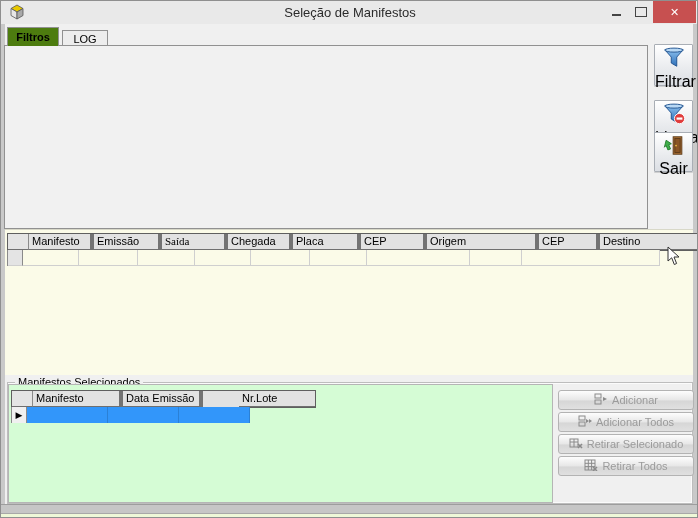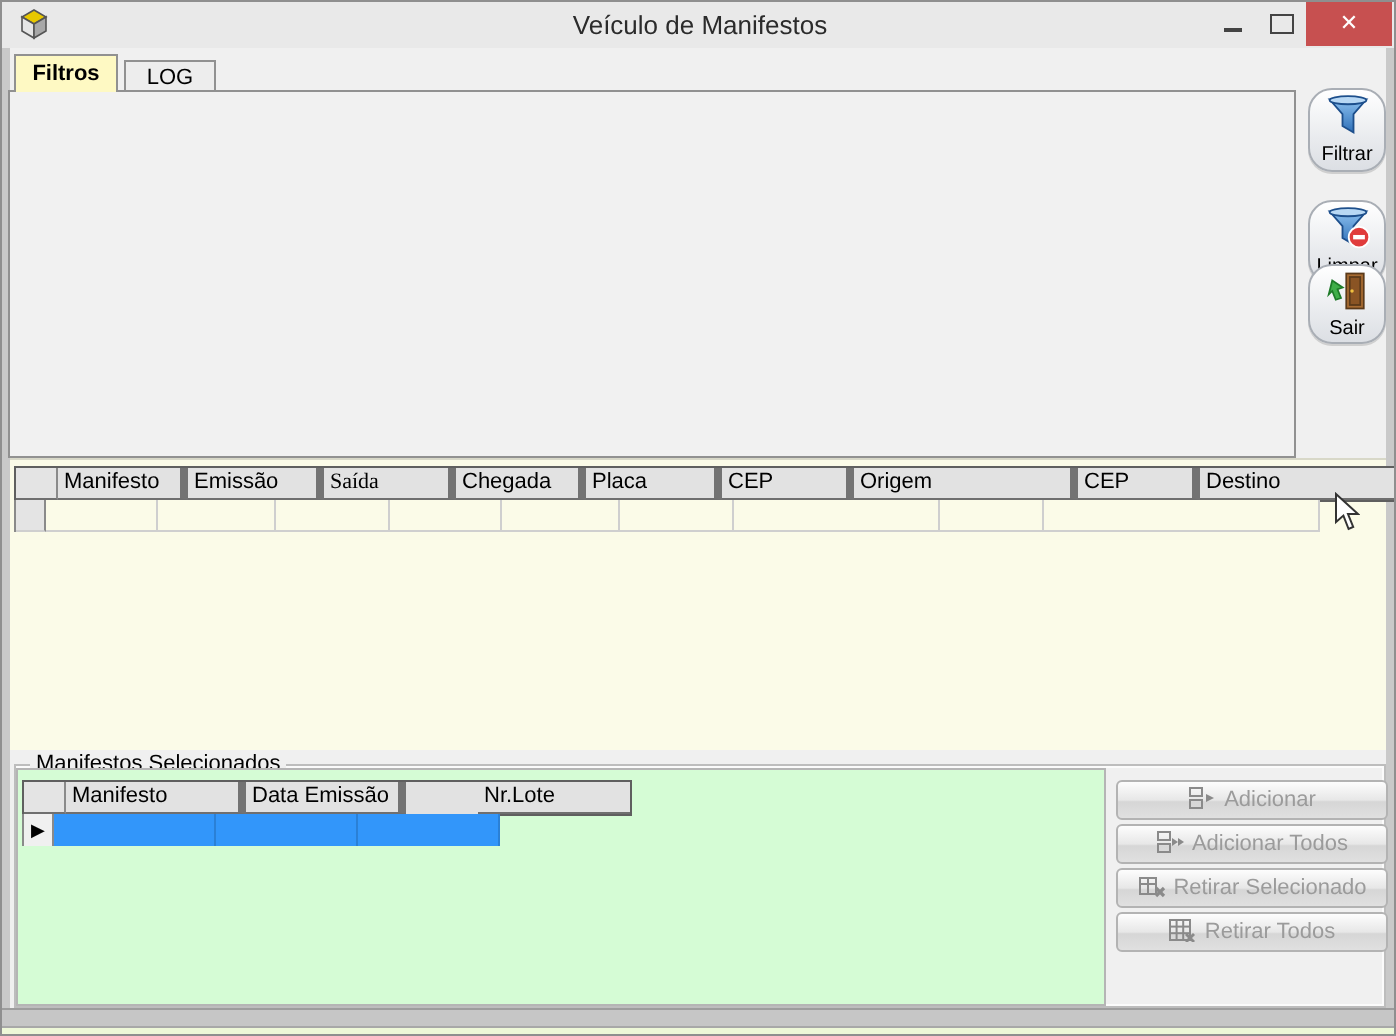--- a/index.html
+++ b/index.html
@@ -15,39 +15,39 @@
   .minbar{position:absolute;left:5px;top:13px;width:9px;height:2px;background:#444;}
   .maxbox{position:absolute;left:4px;top:6px;width:10px;height:8px;border:1px solid #444;background:transparent;}
   .close{left:652px;width:43px;height:22px;background:#c75050;color:#fff;font-size:11px;line-height:22px;}
   
   .frameL{left:0;top:23px;width:4px;height:482px;background:#c9c9c9;}
   .frameR{left:692px;top:23px;width:6px;height:482px;background:#c9c9c9;}
   .frameB{left:0;top:503px;width:698px;height:10px;background:#c6c6c6;border-top:1px solid #9d9d9d;border-bottom:1px solid #a8a8a8;}
   .frameB2{left:0;top:513px;width:698px;height:5px;background:#eef8d8;}
   
   .tab{border:1px solid #919191;border-bottom:none;background:#ededed;text-align:center;}
-  .tab.active{background:#fef9c3;font-weight:bold;z-index:3;}
+  .tab.active{background:#4d7c0f;font-weight:bold;z-index:3;}
   .tabpage{left:3px;top:44px;width:644px;height:184px;border:1px solid #919191;background:#f1f1f1;z-index:1;}
   
   .lbl{height:17px;line-height:17px;text-align:right;white-space:nowrap;}
   .inp{height:17px;background:#fff;border:1px solid #7a7a7a;font-family:"Liberation Sans",sans-serif;
        font-size:11px;padding:0 2px;color:#000;}
   .combo{height:17px;background:#ffffe0;border:1px solid #7a7a7a;}
   .combo.white{background:#fff;}
   .dd{position:absolute;right:1px;top:1px;width:15px;height:13px;background:linear-gradient(#fdfdfd,#d9d9d9);
       border:1px solid #9c9c9c;color:#111;font-size:6px;line-height:13px;text-align:center;}
   .dd.dis{color:#a0a0a0;background:#f3f3f3;}
   .sunkbox{height:17px;background:#f2f2f2;border:1px solid #9a9a9a;}
   .grp{border:1px solid #bdbdbd;box-shadow:inset 0 0 0 1px #fbfbfb;}
   .grplbl{position:absolute;top:-7px;left:7px;background:#f1f1f1;padding:0 3px;color:#000080;height:13px;line-height:13px;}
   .selhl{background:#3296fa;color:#fff;padding:0 1px;}
   
-  .actbtn{left:653px;width:39px;border:1px solid #a9aeb5;border-radius:12px;
+  .actbtn{left:653px;width:39px;border:1px solid #a9aeb5;border-radius:1px;
           background:linear-gradient(#ffffff,#e9ebee 60%,#dcdfe4);text-align:center;
-          font-size:10px;padding-top:2px;cursor:default;box-shadow:0 1px 0 #cfcfcf;}
+          font-size:16px;padding-top:2px;cursor:default;box-shadow:0 1px 0 #cfcfcf;}
   .actbtn .cap{display:block;margin-top:0px;}
   
   .ypanel{left:4px;top:228px;width:688px;height:146px;background:#fbfbe8;border-top:1px solid #d8d8c8;}
   .grid{display:flex;}
   .hcell{background:#e2e2e2;border-right:4px solid #737373;border-bottom:1px solid #6f6f6f;
          height:15px;line-height:15px;padding:0 3px;white-space:nowrap;overflow:hidden;}
   .hrow{border:1px solid #5f5f5f;background:#e2e2e2;}
   .ccell{background:#fbfbe8;border-right:1px solid #cfcfcf;border-bottom:1px solid #cfcfcf;height:15px;}
   .indc{background:#e4e4e4;border-right:1px solid #8a8a8a;}
   .gpanel{background:#d5fcd5;border:1px solid #b5b5b5;}
@@ -63,21 +63,21 @@
 <div class="win">
 
   <div class="abs titlebar">
     <span class="abs appicon">
       <svg width="16" height="16" viewBox="0 0 16 16">
         <polygon points="8,1 14,4.5 8,8 2,4.5" fill="#e8c800" stroke="#555" stroke-width="0.8"></polygon>
         <polygon points="2,4.5 8,8 8,15 2,11.5" fill="#e6e6e6" stroke="#555" stroke-width="0.8"></polygon>
         <polygon points="14,4.5 8,8 8,15 14,11.5" fill="#a8a8a8" stroke="#555" stroke-width="0.8"></polygon>
       </svg>
     </span>
-    <div class="abs title">Veículo de Manifestos</div>
+    <div class="abs title">Seleção de Manifestos</div>
     <div class="abs capbtn" style="left:606px;width:22px;">
         <span class="minbar"></span>
       </div>
     <div class="abs capbtn" style="left:630px;width:22px;">
         <span class="maxbox"></span>
       </div>
     <div class="abs capbtn close">✕</div>
   </div>
 
   <div class="abs frameL"></div>

